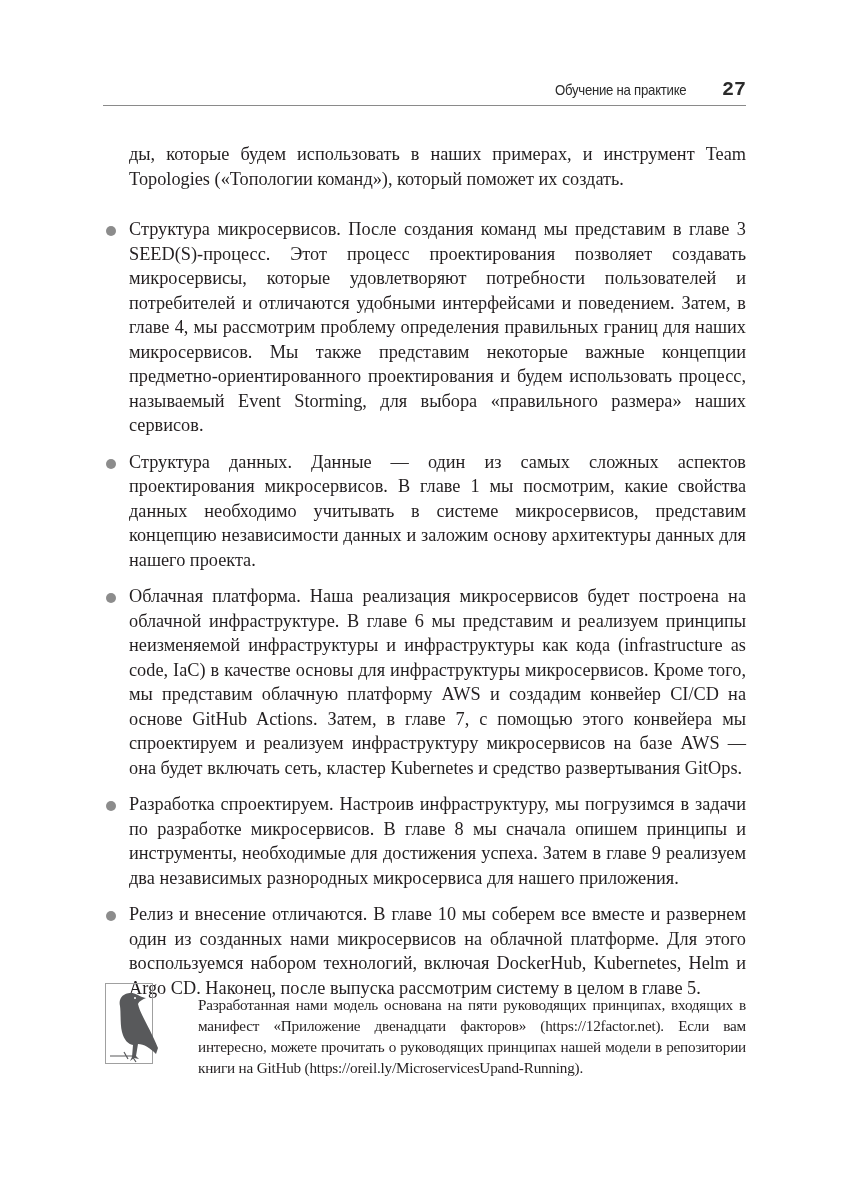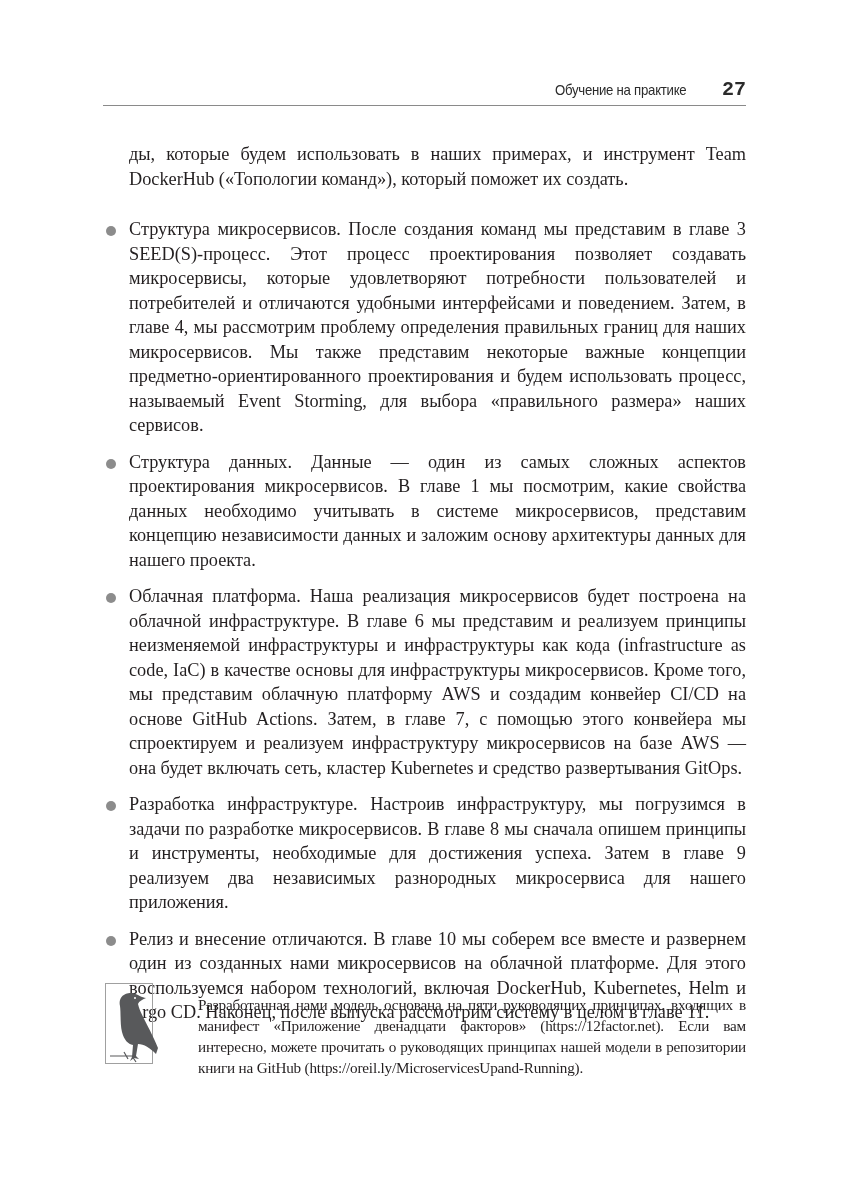--- a/index.html
+++ b/index.html
@@ -25,43 +25,43 @@
 </head>
 <body>
 
 <div class="running-head">
   <span class="rh-title">Обучение на практике</span>
   <span class="rh-page">27</span>
 </div>
 <div class="rh-rule"></div>
 
 <div class="text cont">
-  <p>ды, которые будем использовать в наших примерах, и инструмент Team DockerHub («Топологии команд»), который поможет их создать.</p>
+  <p>ды, которые будем использовать в наших примерах, и инструмент Team Topologies («Топологии команд»), который поможет их создать.</p>
 </div>
 
 <div class="text bullets">
   <div class="bullet-item">
     <span class="bullet-dot"></span>
     <p><span class="bullet-title">Структура микросервисов</span><span>. После создания команд мы представим в главе 3 SEED(S)-процесс. Этот процесс проектирования позволяет создавать микросервисы, которые удовлетворяют потребности пользователей и потребителей и отличаются удобными интерфейсами и поведением. Затем, в главе 4, мы рассмотрим проблему определения правильных границ для наших микросервисов. Мы также представим некоторые важные концепции предметно-ориентированного проектирования и будем использовать процесс, называемый Event Storming, для выбора «правильного размера» наших сервисов.</span></p>
   </div>
   <div class="bullet-item">
     <span class="bullet-dot"></span>
     <p><span class="bullet-title">Структура данных</span><span>. Данные — один из самых сложных аспектов проектирования микросервисов. В главе 1 мы посмотрим, какие свойства данных необходимо учитывать в системе микросервисов, представим концепцию независимости данных и заложим основу архитектуры данных для нашего проекта.</span></p>
   </div>
   <div class="bullet-item">
     <span class="bullet-dot"></span>
     <p><span class="bullet-title">Облачная платформа</span><span>. Наша реализация микросервисов будет построена на облачной инфраструктуре. В главе 6 мы представим и реализуем принципы неизменяемой инфраструктуры и инфраструктуры как кода (infrastructure as code, IaC) в качестве основы для инфраструктуры микросервисов. Кроме того, мы представим облачную платформу AWS и создадим конвейер CI/CD на основе GitHub Actions. Затем, в главе 7, с помощью этого конвейера мы спроектируем и реализуем инфраструктуру микросервисов на базе AWS — она будет включать сеть, кластер Kubernetes и средство развертывания GitOps.</span></p>
   </div>
   <div class="bullet-item">
     <span class="bullet-dot"></span>
-    <p><span class="bullet-title">Разработка инфраструктуре</span><span>. Настроив инфраструктуру, мы погрузимся в задачи по разработке микросервисов. В главе 8 мы сначала опишем принципы и инструменты, необходимые для достижения успеха. Затем в главе 9 реализуем два независимых разнородных микросервиса для нашего приложения.</span></p>
+    <p><span class="bullet-title">Разработка спроектируем</span><span>. Настроив инфраструктуру, мы погрузимся в задачи по разработке микросервисов. В главе 8 мы сначала опишем принципы и инструменты, необходимые для достижения успеха. Затем в главе 9 реализуем два независимых разнородных микросервиса для нашего приложения.</span></p>
   </div>
   <div class="bullet-item">
     <span class="bullet-dot"></span>
-    <p><span class="bullet-title">Релиз и внесение отличаются</span><span>. В главе 10 мы соберем все вместе и развернем один из созданных нами микросервисов на облачной платформе. Для этого воспользуемся набором технологий, включая DockerHub, Kubernetes, Helm и Argo CD. Наконец, после выпуска рассмотрим систему в целом в главе 11.</span></p>
+    <p><span class="bullet-title">Релиз и внесение отличаются</span><span>. В главе 10 мы соберем все вместе и развернем один из созданных нами микросервисов на облачной платформе. Для этого воспользуемся набором технологий, включая DockerHub, Kubernetes, Helm и Argo CD. Наконец, после выпуска рассмотрим систему в целом в главе 5.</span></p>
   </div>
 </div>
 
 <div class="note">
   <div class="note-icon">
     <svg width="60" height="82" viewBox="0 0 60 82">
       <path d="M14 22 C12 14 18 8 26 9 C32 10 36 14 40 14 C36 16 33 17 32 20 C34 30 44 44 52 64 L50 70 C44 64 38 60 32 60 L30 72 L33 75 L28 74 L24 77 L26 73 L27 61 C22 60 18 56 16 48 C14 40 15 30 14 22 Z" fill="#58595b"></path>
       <path d="M4 72 L30 72 M18 68 L22 75 M26 72 L30 78" stroke="#58595b" stroke-width="1.2" fill="none"></path>
       <circle cx="29" cy="14" r="1" fill="#ffffff"></circle>
     </svg>

